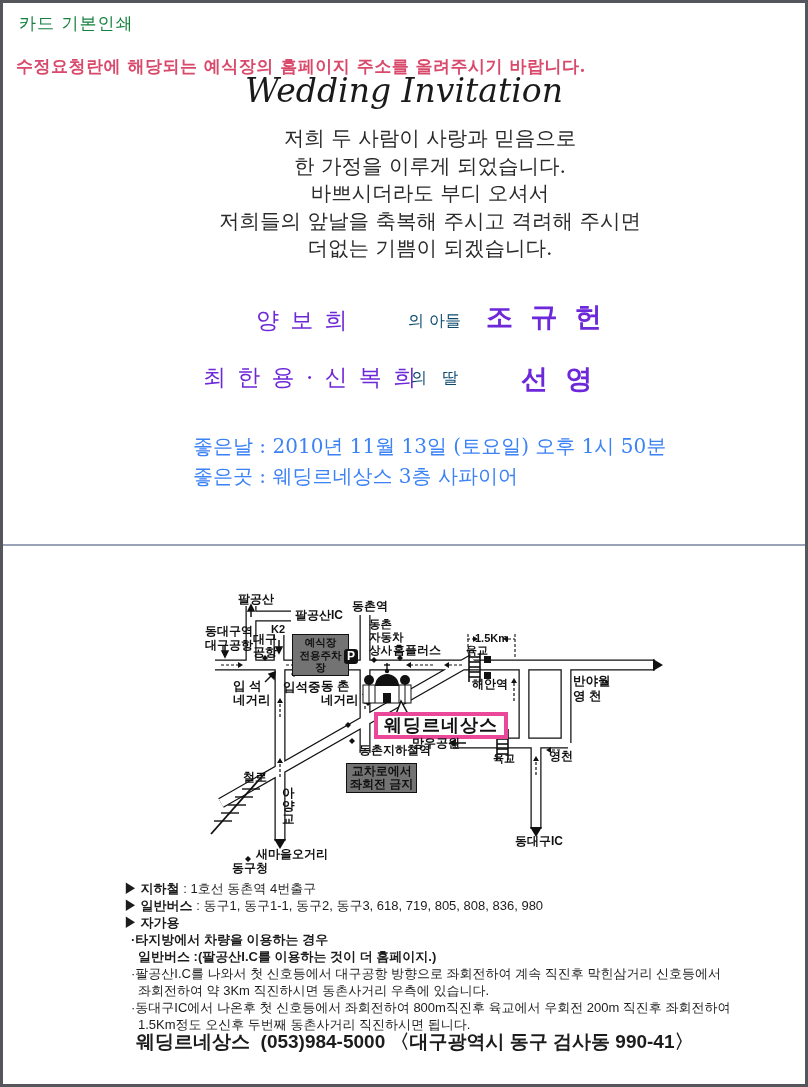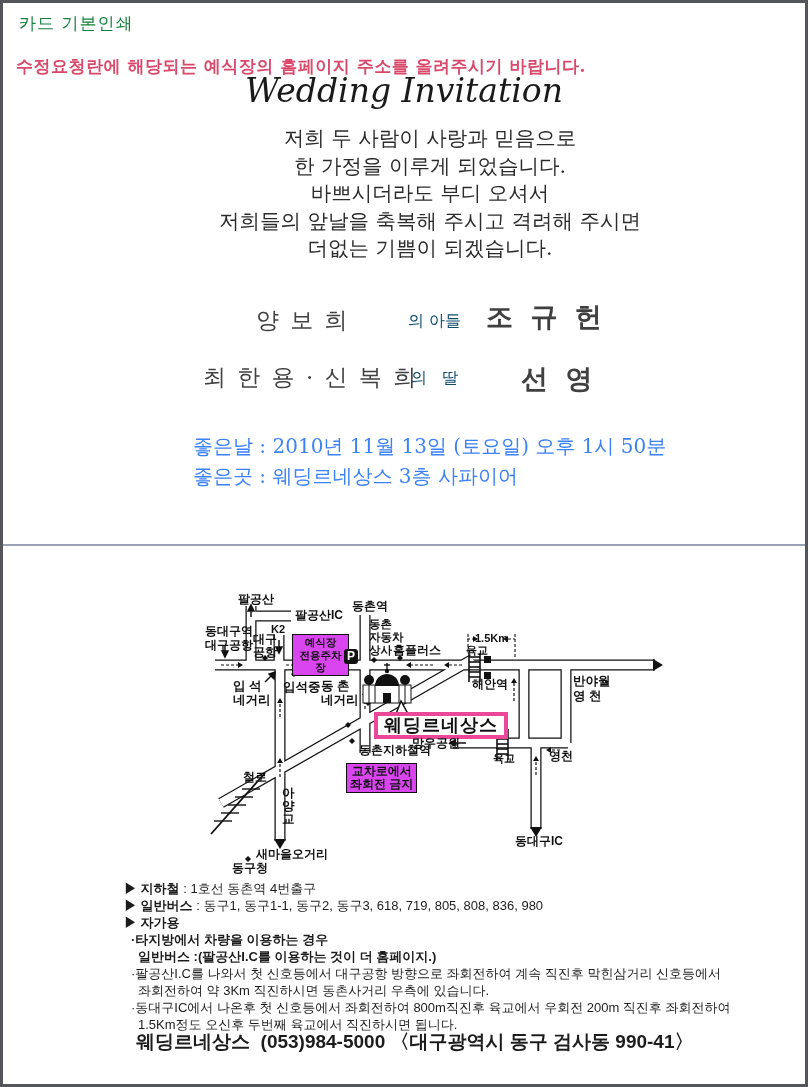--- a/index.html
+++ b/index.html
@@ -8,30 +8,30 @@
          font-family:"Liberation Sans",sans-serif;}
   .abs{position:absolute;}
   .page-title{left:16px;top:9px;font:17px "DejaVu Serif","Liberation Serif",serif;
               color:#15803d;letter-spacing:1px;}
   .notice{left:13px;top:52px;font:bold 17px "DejaVu Serif","Liberation Serif",serif;
           color:#d9496b;letter-spacing:.5px;}
   .script-title{left:0;right:0;top:68px;text-align:center;
                 font:italic 33px "DejaVu Serif","Liberation Serif",serif;color:#1a1a1a;}
   .greeting{left:52px;right:0;top:122px;text-align:center;color:#2b2b2b;
             font:20.5px/27.5px "DejaVu Serif","Liberation Serif",serif;}
-  .nm{font-family:"DejaVu Serif","Liberation Serif",serif;color:#404040;white-space:pre;}
+  .nm{font-family:"DejaVu Serif","Liberation Serif",serif;color:#6d28d9;white-space:pre;}
   .nm-parent{font-size:23px;letter-spacing:2px;}
   .nm-rel{font-size:16px;color:#0c4a6e;}
   .nm-main{font-size:27px;font-weight:bold;letter-spacing:4px;}
   .sched{font:20px "DejaVu Serif","Liberation Serif",serif;color:#3b82f6;}
   .divider{left:0;right:0;top:541px;height:2px;background:#9aa3b5;}
   .map-area{left:0;top:575px;width:808px;height:300px;}
   .map-label{position:absolute;font:bold 12px/13px "Liberation Sans",sans-serif;
              color:#111;white-space:pre-line;}
-  .map-box{border:1px solid #111;background:#d946ef;text-align:center;padding:1px 3px;}
+  .map-box{border:1px solid #111;background:#737373;text-align:center;padding:1px 3px;}
   .venue-callout{border:4px solid #ec4899;background:#fff;font-size:18px;line-height:15px;
                  padding:2px 6px;letter-spacing:1px;}
   .p-badge{position:absolute;left:341px;top:71px;width:14px;height:15px;background:#111;
            border-radius:3px;color:#fff;font:bold 12px/15px "Liberation Sans",sans-serif;
            text-align:center;}
   .directions{left:121px;top:877px;width:680px;color:#1c1c1c;
               font:13px/17px "Liberation Sans",sans-serif;}
   .dir-line{white-space:pre;}
   .dir-line .b{font-weight:bold;}
   .ind-a{padding-left:7px;}
@@ -230,17 +230,17 @@
 
   <div class="abs directions">
     <div class="dir-line"><span class="b">▶ 지하철</span><span> : 1호선 동촌역 4번출구</span></div>
     <div class="dir-line"><span class="b">▶ 일반버스</span><span> : 동구1, 동구1-1, 동구2, 동구3, 618, 719, 805, 808, 836, 980</span></div>
     <div class="dir-line"><span class="b">▶ 자가용</span><span></span></div>
     <div class="dir-line ind-a"><span class="b">·타지방에서 차량을 이용하는 경우</span><span></span></div>
     <div class="dir-line ind-b"><span class="b">일반버스 :(팔공산I.C를 이용하는 것이 더 홈페이지.)</span><span></span></div>
     <div class="dir-line ind-a"><span class="b"></span><span>·팔공산I.C를 나와서 첫 신호등에서 대구공항 방향으로 좌회전하여 계속 직진후 막힌삼거리 신호등에서</span></div>
     <div class="dir-line ind-b"><span class="b"></span><span>좌회전하여 약 3Km 직진하시면 동촌사거리 우측에 있습니다.</span></div>
     <div class="dir-line ind-a"><span class="b"></span><span>·동대구IC에서 나온후 첫 신호등에서 좌회전하여 800m직진후 육교에서 우회전 200m 직진후 좌회전하여</span></div>
-    <div class="dir-line ind-b"><span class="b"></span><span>1.5Km정도 오신후 두번째 육교에서 직진하시면 됩니다.</span></div>
+    <div class="dir-line ind-b"><span class="b"></span><span>1.5Km정도 오신후 두번째 동촌사거리 직진하시면 됩니다.</span></div>
     <div class="dir-line ind-c dir-venue"><span class="b">웨딩르네상스  (053)984-5000 〈대구광역시 동구 검사동 990-41〉</span><span></span></div>
   </div>
 
 </div>
 
 </body></html>

